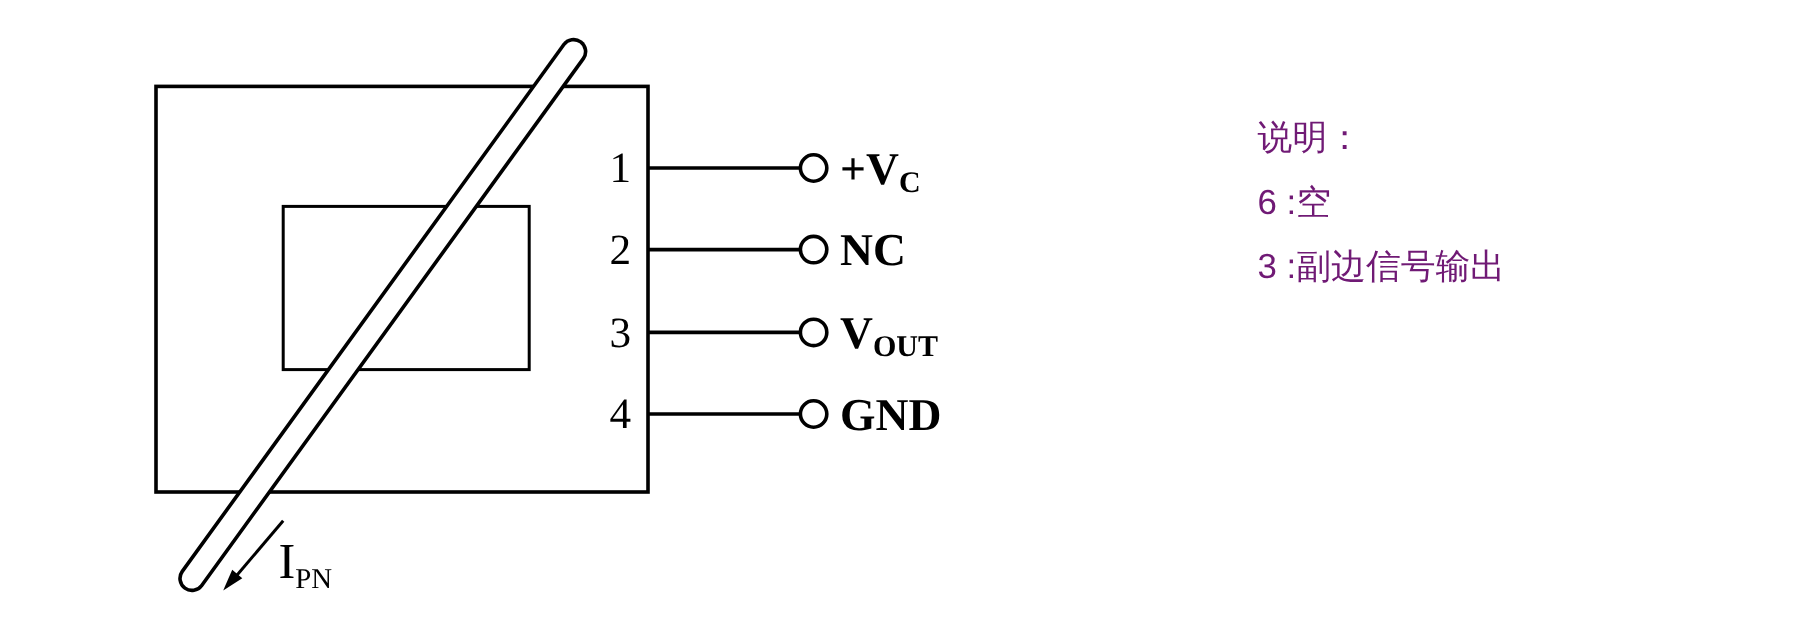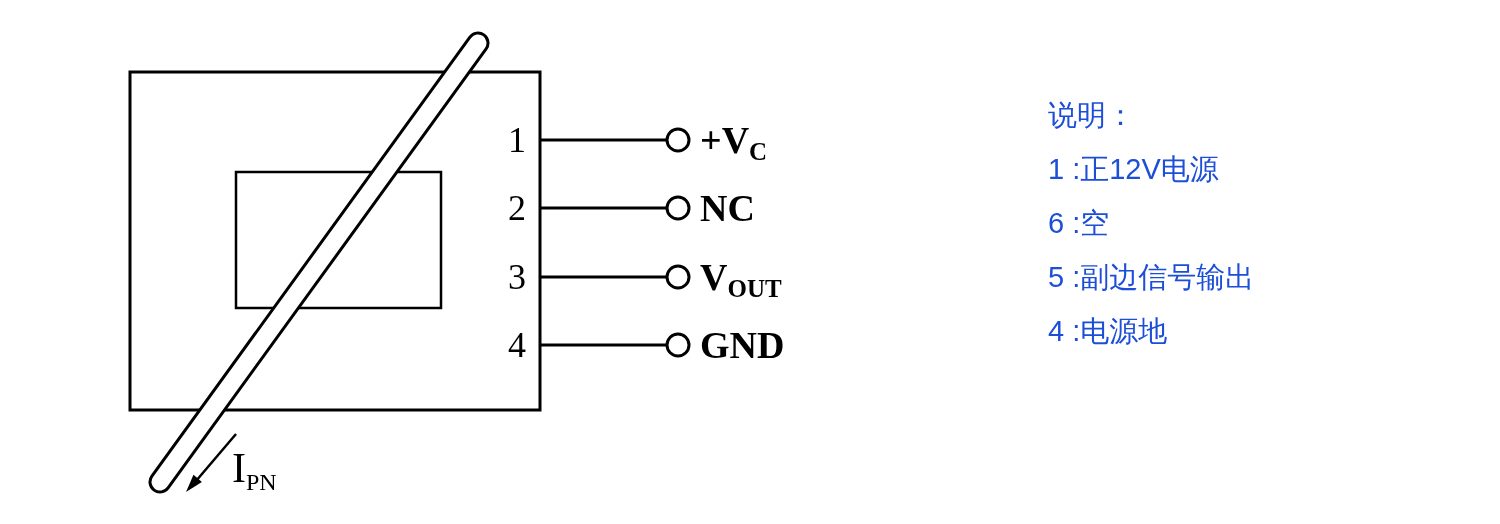--- a/index.html
+++ b/index.html
@@ -20,21 +20,21 @@
     left: 0;
     top: 0;
   }
   svg text {
     fill: #000000;
   }
   .legend {
     position: absolute;
     left: 1048px;
     top: 88px;
-    color: #1d4ed8;
+    color: #701a75;
     font-size: 29px;
     line-height: 54px;
     white-space: nowrap;
     font-family: "Liberation Sans", sans-serif;
   }
   .legend .line {
     height: 54px;
   }
   .legend sub {
     font-size: 0.5em;
@@ -95,19 +95,17 @@
         <polygon points="186,492 193.5,474.7 201.9,481.9" fill="#000000"></polygon>
       </g>
 
       <text x="232" y="482" font-size="42"><tspan>I</tspan><tspan dy="8" font-size="24">PN</tspan></text>
 
     </svg>
   </div>
 
   <div class="legend">
     <div class="line">说明：</div>
-    <div class="line">1 :正12V电源</div>
     <div class="line">6 :空</div>
-    <div class="line">5 :副边信号输出</div>
-    <div class="line">4 :电源地</div>
+    <div class="line">3 :副边信号输出</div>
   </div>
 
 </div>
 
 </body></html>

